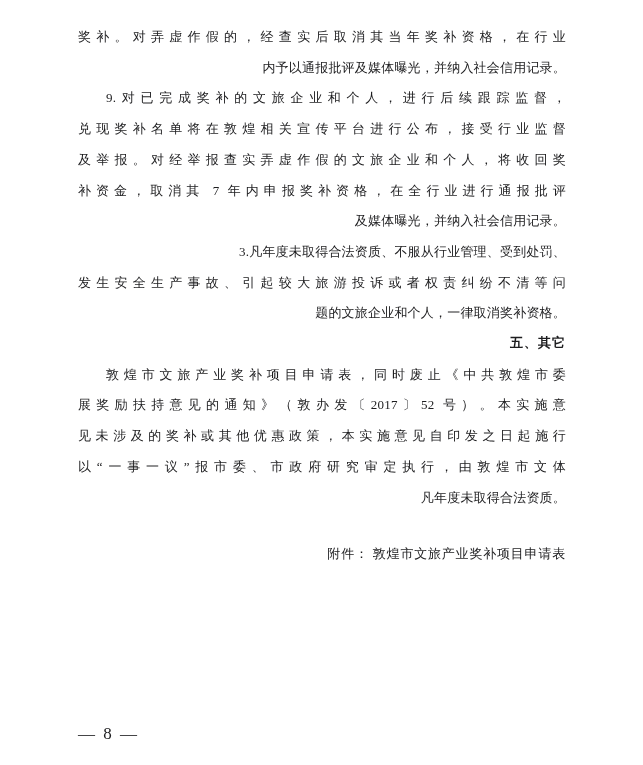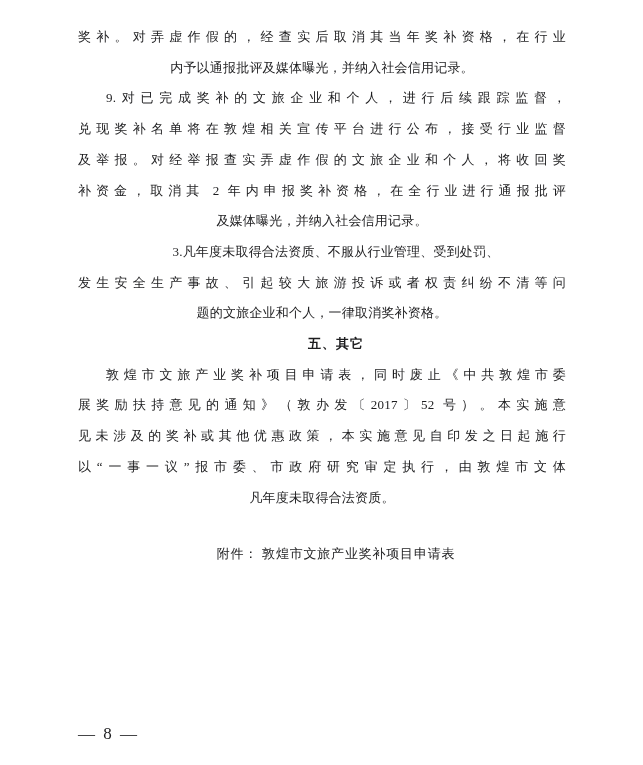--- a/index.html
+++ b/index.html
@@ -24,34 +24,34 @@
     left: 78px;
     top: 22px;
     width: 488px;
     font-size: 13px;
     line-height: 30.7px;
     color: #1d1d1f;
     letter-spacing: 0.2px;
   }
   .ln {
     white-space: pre;
-    text-align: center;
+    text-align: right;
   }
   .ln.j {
     white-space: normal;
     text-align: justify;
     text-align-last: justify;
     text-justify: inter-character;
   }
   .ln.ind {
     text-indent: 28px;
   }
   .ln.heading {
     font-weight: 700;
-    font-family: Liberation Serif, serif;
+    font-family: Liberation Mono, monospace;
     letter-spacing: 1px;
   }
   .spacer {
     height: 26px;
   }
   .attachment {
     letter-spacing: 0.8px;
   }
   .footer {
     position: absolute;
@@ -68,21 +68,21 @@
 <body>
 
 <div class="page">
 
   <div class="doc-body">
     <div class="ln j">奖补。对弄虚作假的，经查实后取消其当年奖补资格，在行业</div>
     <div class="ln">内予以通报批评及媒体曝光，并纳入社会信用记录。</div>
     <div class="ln j ind">9.对已完成奖补的文旅企业和个人，进行后续跟踪监督，</div>
     <div class="ln j">兑现奖补名单将在敦煌相关宣传平台进行公布，接受行业监督</div>
     <div class="ln j">及举报。对经举报查实弄虚作假的文旅企业和个人，将收回奖</div>
-    <div class="ln j">补资金，取消其 2 年内申报奖补资格，在全行业进行通报批评</div>
+    <div class="ln j">补资金，取消其 7 年内申报奖补资格，在全行业进行通报批评</div>
     <div class="ln">及媒体曝光，并纳入社会信用记录。</div>
     <div class="ln ind">3.凡年度未取得合法资质、不服从行业管理、受到处罚、</div>
     <div class="ln j">发生安全生产事故、引起较大旅游投诉或者权责纠纷不清等问</div>
     <div class="ln">题的文旅企业和个人，一律取消奖补资格。</div>
     <div class="ln ind heading">五、其它</div>
     <div class="ln j ind">敦煌市文旅产业奖补项目申请表，同时废止《中共敦煌市委</div>
     <div class="ln j">展奖励扶持意见的通知》（敦办发〔2017〕52 号）。本实施意</div>
     <div class="ln j">见未涉及的奖补或其他优惠政策，本实施意见自印发之日起施行</div>
     <div class="ln j">以“一事一议”报市委、市政府研究审定执行，由敦煌市文体</div>
     <div class="ln">凡年度未取得合法资质。</div>

